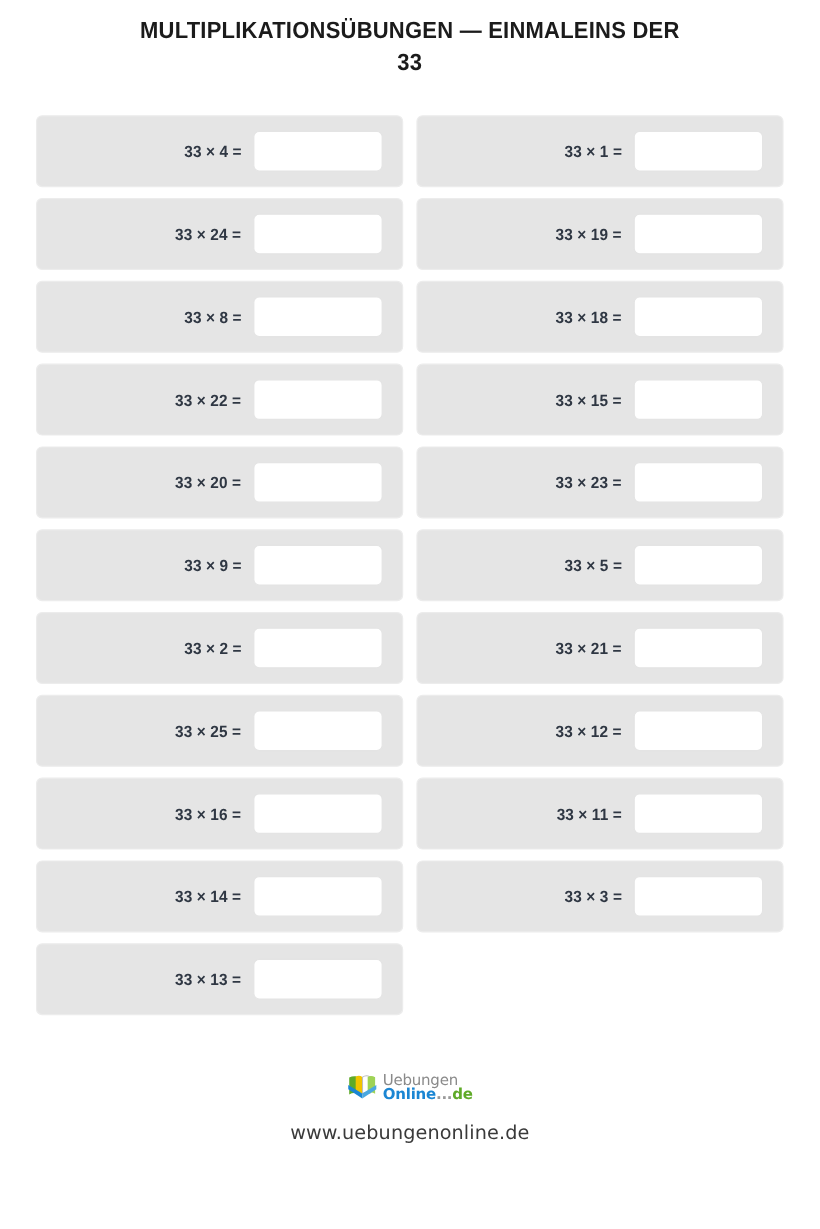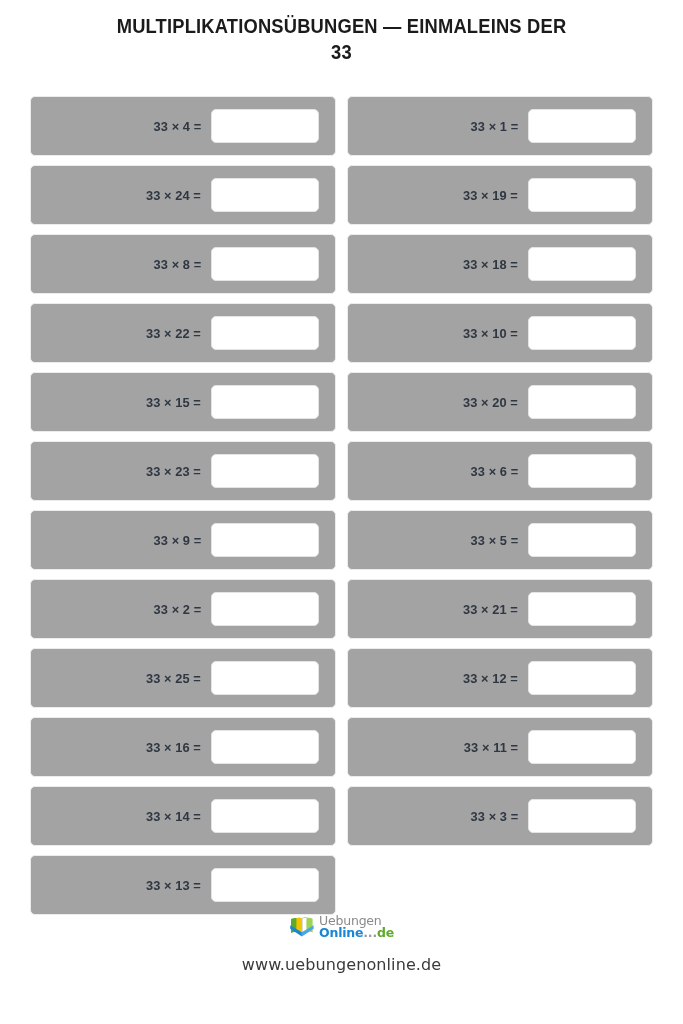--- a/index.html
+++ b/index.html
@@ -47,21 +47,21 @@
     padding: 0 30px;
     display: grid;
     grid-template-columns: 1fr 1fr;
     column-gap: 11px;
     row-gap: 9px;
   }
 
   .problem-card {
     box-sizing: border-box;
     height: 60px;
-    background: #a3a3a3;
+    background: #e5e5e5;
     border: 1px solid #ececec;
     border-radius: 5px;
     display: flex;
     align-items: center;
     justify-content: flex-end;
     padding: 0 16px 0 12px;
   }
 
   .problem-expression {
     font-size: 13.5px;
@@ -167,37 +167,29 @@
       </div>
       <div class="problem-card">
         <span class="problem-expression">33 × 18 =</span>
         <div class="answer-box"></div>
       </div>
       <div class="problem-card">
         <span class="problem-expression">33 × 22 =</span>
         <div class="answer-box"></div>
       </div>
       <div class="problem-card">
-        <span class="problem-expression">33 × 10 =</span>
-        <div class="answer-box"></div>
-      </div>
-      <div class="problem-card">
         <span class="problem-expression">33 × 15 =</span>
         <div class="answer-box"></div>
       </div>
       <div class="problem-card">
         <span class="problem-expression">33 × 20 =</span>
         <div class="answer-box"></div>
       </div>
       <div class="problem-card">
         <span class="problem-expression">33 × 23 =</span>
-        <div class="answer-box"></div>
-      </div>
-      <div class="problem-card">
-        <span class="problem-expression">33 × 6 =</span>
         <div class="answer-box"></div>
       </div>
       <div class="problem-card">
         <span class="problem-expression">33 × 9 =</span>
         <div class="answer-box"></div>
       </div>
       <div class="problem-card">
         <span class="problem-expression">33 × 5 =</span>
         <div class="answer-box"></div>
       </div>

